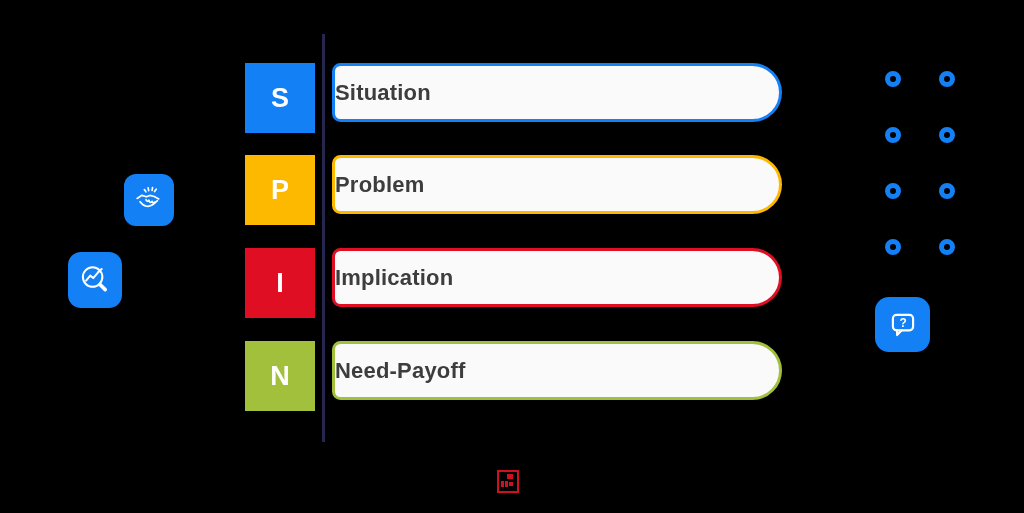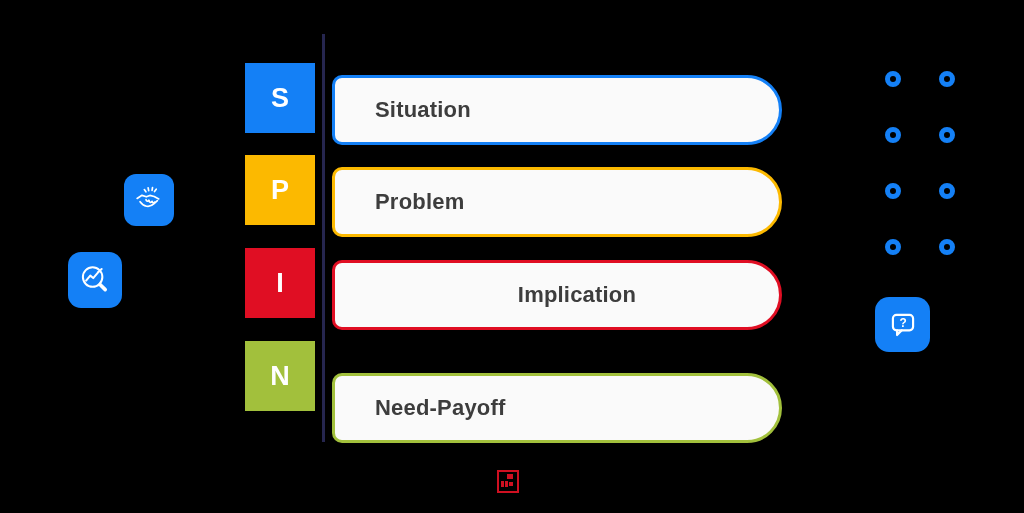--- a/index.html
+++ b/index.html
@@ -16,24 +16,24 @@
     position:absolute;left:322px;top:34px;width:3px;height:408px;
     background:var(--line);
   }
   .row{position:absolute;left:245px;height:70px;}
   .sq{
     position:absolute;left:0;top:0;width:70px;height:70px;
     display:flex;align-items:center;justify-content:center;
     color:#fff;font-size:27px;font-weight:bold;
   }
   .bar{
-    position:absolute;left:87px;top:12px;width:450px;height:70px;
+    position:absolute;left:87px;top:0;width:450px;height:59px;
     background:var(--bar-fill);border:3px solid var(--blue);
     border-radius:10px 35px 35px 10px;
-    display:flex;align-items:center;padding-left:40px;
+    display:flex;align-items:center;
   }
   .bar span{font-size:22px;font-weight:bold;color:var(--text);letter-spacing:.2px;}
   .icon-sq{
     position:absolute;background:var(--blue);
     display:flex;align-items:center;justify-content:center;
   }
   .icon-sq svg{display:block;}
   .dot-grid{
     position:absolute;left:885px;top:71px;
     display:grid;grid-template-columns:repeat(2,16px);
@@ -72,30 +72,30 @@
     </div>
     <div class="bar" style="border-color: rgb(252, 185, 0); text-align: center;">
       <span>Problem</span>
     </div>
   </div>
 
   <div class="row" style="top:248px;">
     <div class="sq" style="background: rgb(224, 14, 35);">
       <span>I</span>
     </div>
-    <div class="bar" style="border-color: rgb(224, 14, 35); justify-content: center;">
+    <div class="bar" style="border-color: rgb(224, 14, 35);">
       <span>Implication</span>
     </div>
   </div>
 
   <div class="row" style="top:341px;">
     <div class="sq" style="background: rgb(162, 192, 60);">
       <span>N</span>
     </div>
-    <div class="bar" style="border-color: rgb(162, 192, 60); margin-top: 20px;">
+    <div class="bar" style="border-color: rgb(162, 192, 60);">
       <span>Need-Payoff</span>
     </div>
   </div>
 
   <div class="icon-sq" style="left:124px;top:174px;width:50px;height:52px;border-radius:12px;">
     <svg width="34" height="34" viewBox="0 0 32 32" fill="none" stroke="#ffffff" stroke-width="1.6" stroke-linecap="round" stroke-linejoin="round">
       <path d="M15.2,4.6 l0.5,2.6"></path>
       <path d="M19.3,4.3 l-0.4,2.6"></path>
       <path d="M11.6,6.2 l1.5,2.1"></path>
       <path d="M22.8,5.9 l-1.6,2.1"></path>

